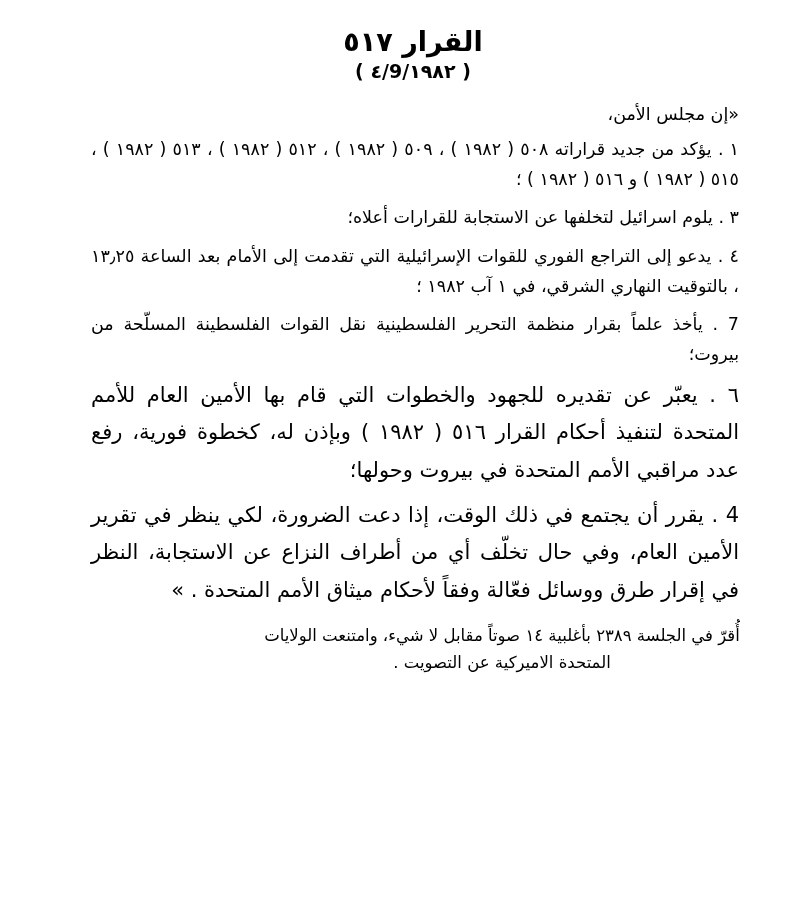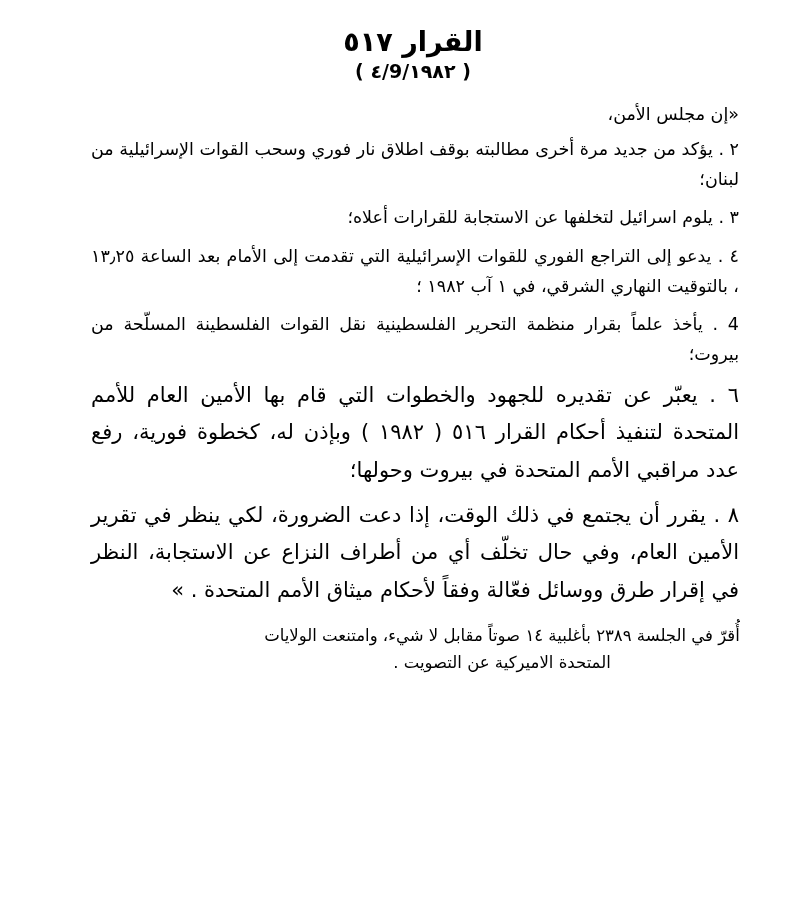--- a/index.html
+++ b/index.html
@@ -74,24 +74,24 @@
 <div class="page">
 
   <h1 class="doc-title">القرار ٥١٧</h1>
   <div class="doc-date">( ١٩٨٢/9/٤ )</div>
 
   <div class="body-block">
 
     <p class="para preamble-open">«إن مجلس الأمن،</p>
 
 
-    <p class="para clause">٢ . يؤكد من جديد مرة أخرى مطالبته بوقف اطلاق نار فوري وسحب القوات الإسرائيلية من لبنان؛</p>
+    <p class="para clause">١ . يؤكد من جديد قراراته ٥٠٨ ( ١٩٨٢ ) ، ٥٠٩ ( ١٩٨٢ ) ، ٥١٢ ( ١٩٨٢ ) ، ٥١٣ ( ١٩٨٢ ) ، ٥١٥ ( ١٩٨٢ ) و ٥١٦ ( ١٩٨٢ ) ؛</p>
     <p class="para clause">٣ . يلوم اسرائيل لتخلفها عن الاستجابة للقرارات أعلاه؛</p>
     <p class="para clause">٤ . يدعو إلى التراجع الفوري للقوات الإسرائيلية التي تقدمت إلى الأمام بعد الساعة ١٣٫٢٥ ، بالتوقيت النهاري الشرقي، في ١ آب ١٩٨٢ ؛</p>
-    <p class="para clause">4 . يأخذ علماً بقرار منظمة التحرير الفلسطينية نقل القوات الفلسطينة المسلّحة من بيروت؛</p>
+    <p class="para clause">7 . يأخذ علماً بقرار منظمة التحرير الفلسطينية نقل القوات الفلسطينة المسلّحة من بيروت؛</p>
     <p class="para clause big">٦ . يعبّر عن تقديره للجهود والخطوات التي قام بها الأمين العام للأمم المتحدة لتنفيذ أحكام القرار ٥١٦ ( ١٩٨٢ ) وبإذن له، كخطوة فورية، رفع عدد مراقبي الأمم المتحدة في بيروت وحولها؛</p>
-    <p class="para clause big">٨ . يقرر أن يجتمع في ذلك الوقت، إذا دعت الضرورة، لكي ينظر في تقرير الأمين العام، وفي حال تخلّف أي من أطراف النزاع عن الاستجابة، النظر في إقرار طرق ووسائل فعّالة وفقاً لأحكام ميثاق الأمم المتحدة . »</p>
+    <p class="para clause big">4 . يقرر أن يجتمع في ذلك الوقت، إذا دعت الضرورة، لكي ينظر في تقرير الأمين العام، وفي حال تخلّف أي من أطراف النزاع عن الاستجابة، النظر في إقرار طرق ووسائل فعّالة وفقاً لأحكام ميثاق الأمم المتحدة . »</p>
 
   </div>
 
   <div class="footer-note">أُقرّ في الجلسة ٢٣٨٩ بأغلبية ١٤ صوتاً مقابل لا شيء، وامتنعت الولايات المتحدة الاميركية عن التصويت .</div>
 
 </div>
 
 </body></html>

